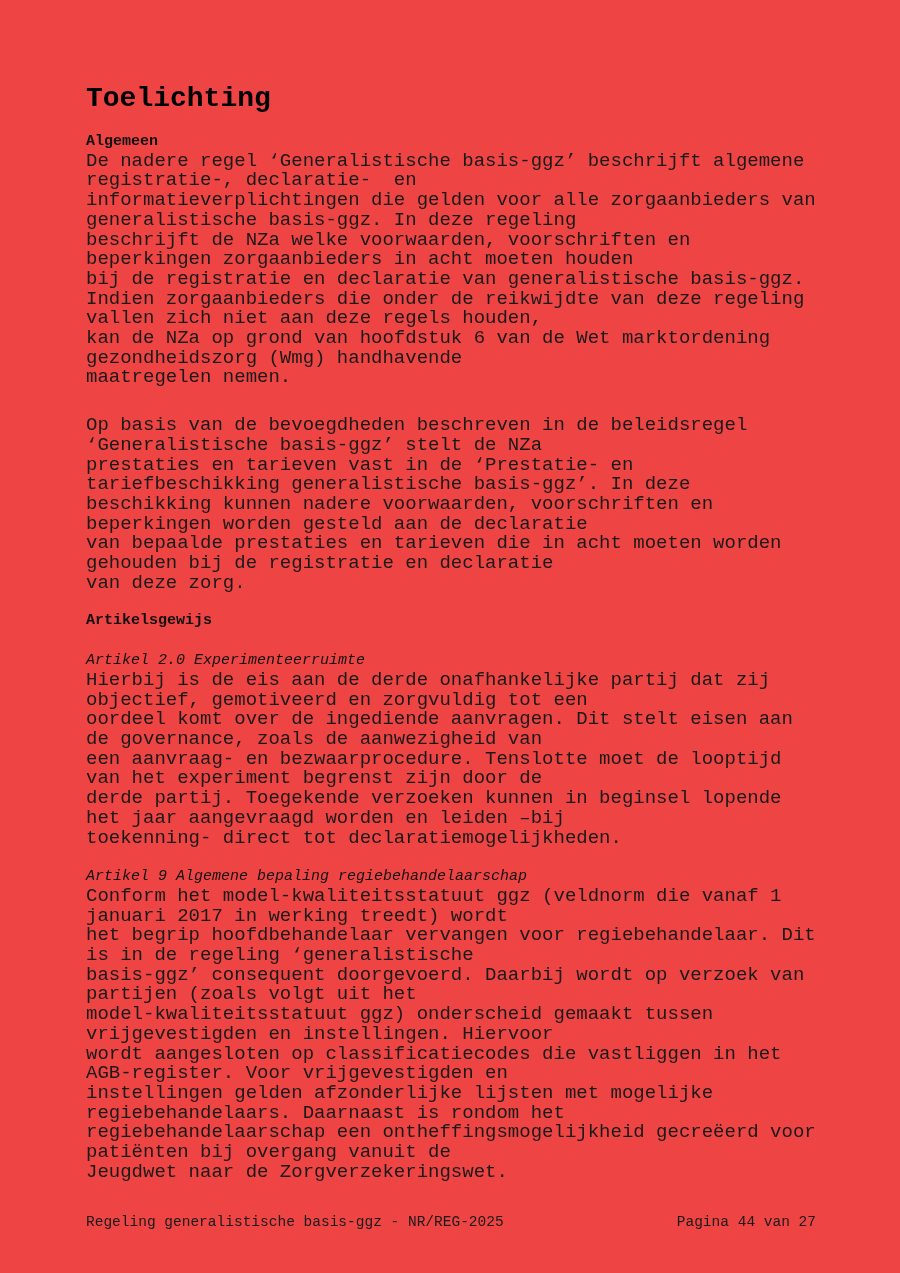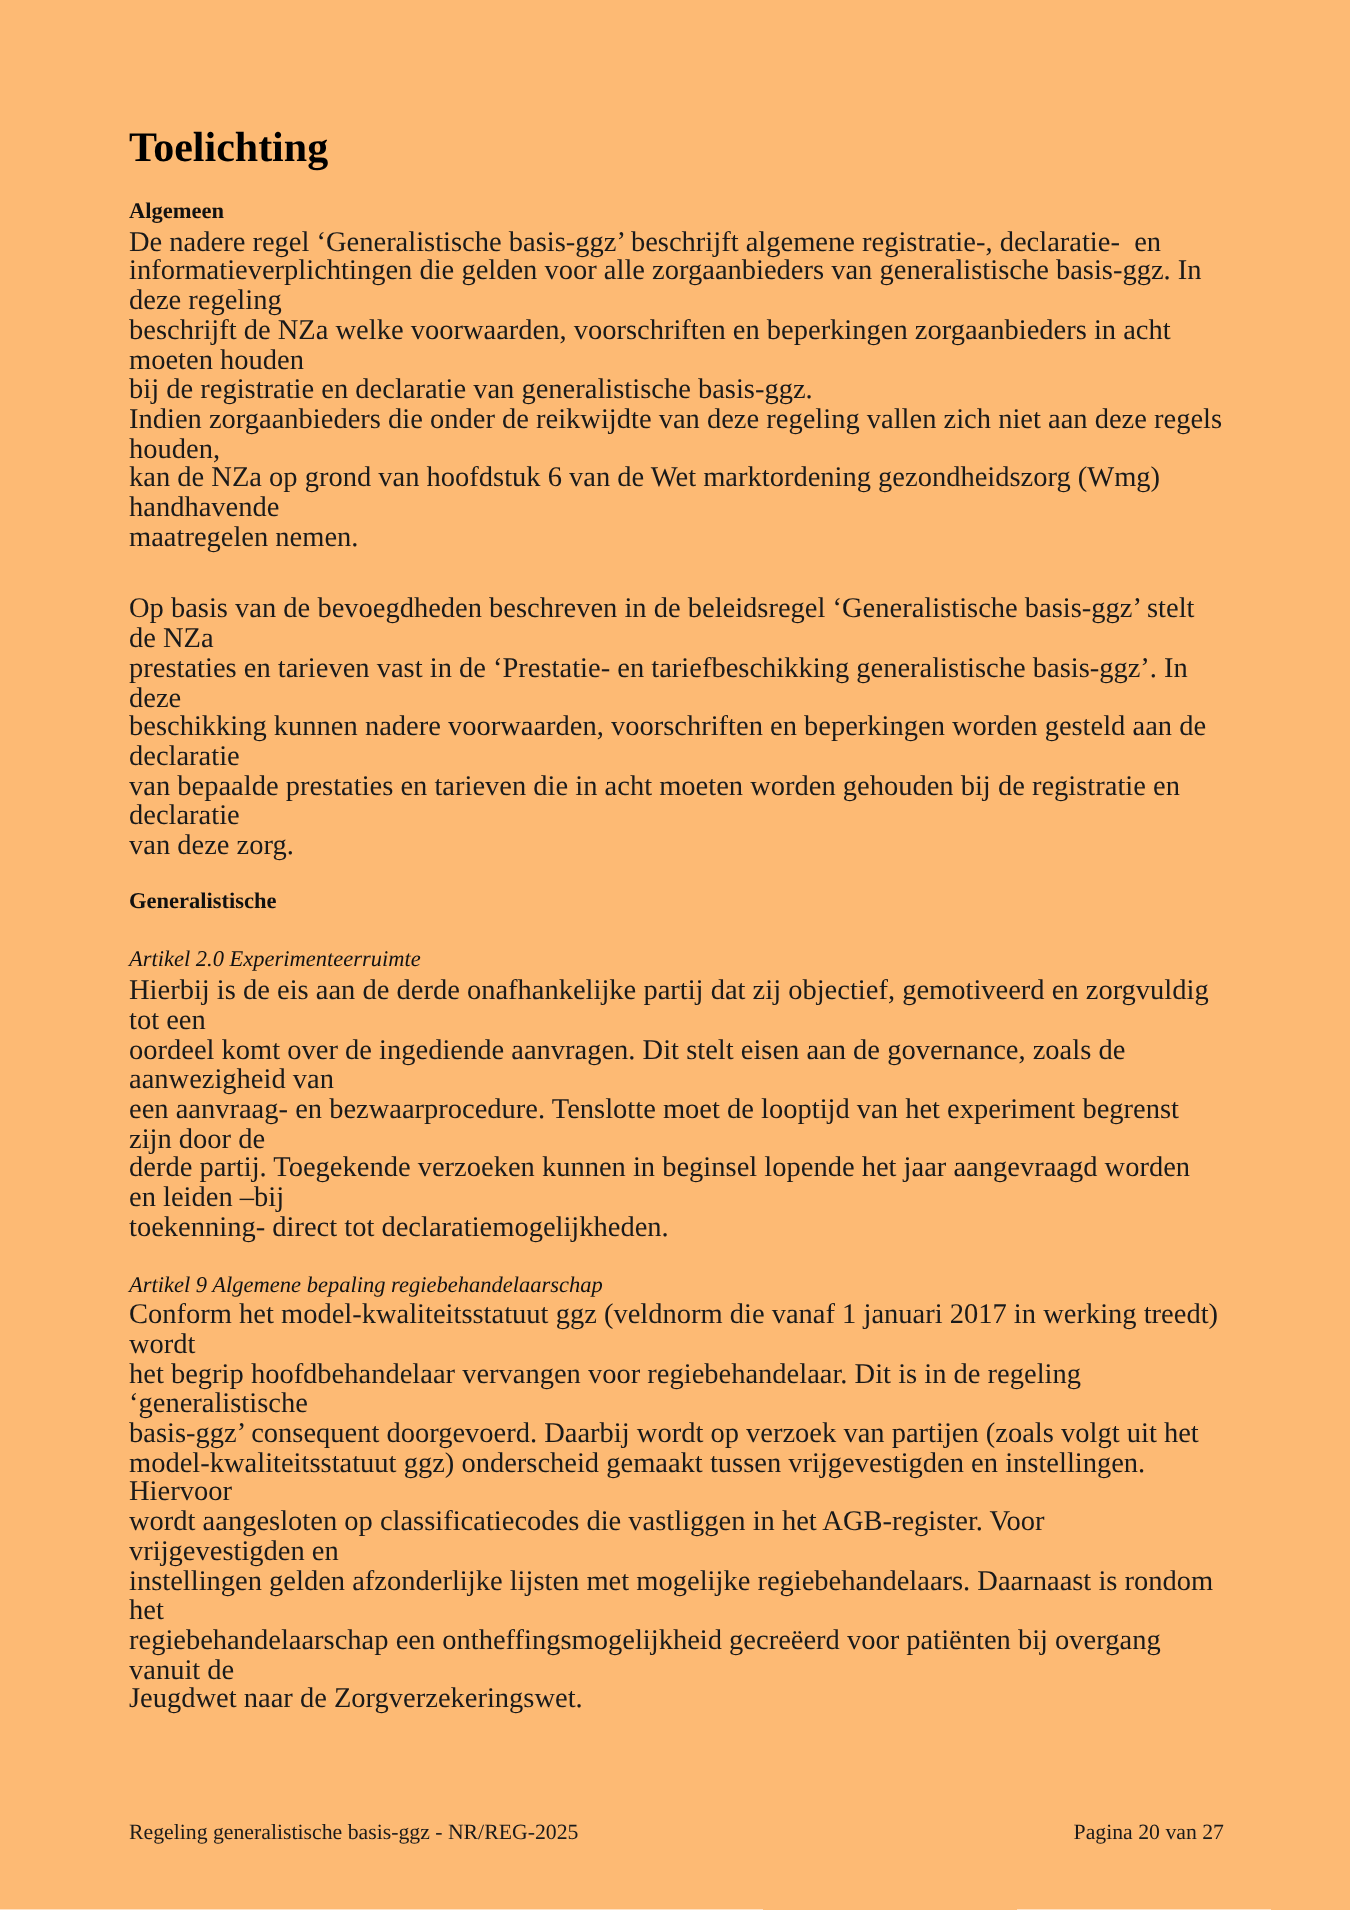--- a/index.html
+++ b/index.html
@@ -1,21 +1,21 @@
 <!DOCTYPE html>
 <html><head>
 <meta charset="utf-8">
 <style>
   html, body { margin: 0; padding: 0; background: #ffffff; }
   .page {
     position: relative;
     width: 900px;
     height: 1273px;
-    background: #fdba74;
-    font-family: Liberation Serif, serif;
+    background: #ef4444;
+    font-family: Liberation Mono, monospace;
     color: #1a1a1a;
     overflow: hidden;
   }
   .content { padding: 0 84px 0 86px; }
   .doc-title {
     margin: 84px 0 0 0;
     font-size: 28px;
     line-height: 30px;
     font-weight: 700;
     color: #000000;
@@ -77,21 +77,21 @@
 kan de NZa op grond van hoofdstuk 6 van de Wet marktordening gezondheidszorg (Wmg) handhavende
 maatregelen nemen.</p>
       <p class="para para-2">Op basis van de bevoegdheden beschreven in de beleidsregel ‘Generalistische basis-ggz’ stelt de NZa
 prestaties en tarieven vast in de ‘Prestatie- en tariefbeschikking generalistische basis-ggz’. In deze
 beschikking kunnen nadere voorwaarden, voorschriften en beperkingen worden gesteld aan de declaratie
 van bepaalde prestaties en tarieven die in acht moeten worden gehouden bij de registratie en declaratie
 van deze zorg.</p>
     </section>
 
     <section>
-      <h2 class="h2 h2-artikelsgewijs">Generalistische</h2>
+      <h2 class="h2 h2-artikelsgewijs">Artikelsgewijs</h2>
 
       <h3 class="h3-italic h3-a33">Artikel 2.0 Experimenteerruimte</h3>
       <p class="para">Hierbij is de eis aan de derde onafhankelijke partij dat zij objectief, gemotiveerd en zorgvuldig tot een
 oordeel komt over de ingediende aanvragen. Dit stelt eisen aan de governance, zoals de aanwezigheid van
 een aanvraag- en bezwaarprocedure. Tenslotte moet de looptijd van het experiment begrenst zijn door de
 derde partij. Toegekende verzoeken kunnen in beginsel lopende het jaar aangevraagd worden en leiden –bij
 toekenning- direct tot declaratiemogelijkheden.</p>
 
       <h3 class="h3-italic h3-a4">Artikel 9 Algemene bepaling regiebehandelaarschap</h3>
       <p class="para">Conform het model-kwaliteitsstatuut ggz (veldnorm die vanaf 1 januari 2017 in werking treedt) wordt
@@ -101,15 +101,15 @@
 wordt aangesloten op classificatiecodes die vastliggen in het AGB-register. Voor vrijgevestigden en
 instellingen gelden afzonderlijke lijsten met mogelijke regiebehandelaars. Daarnaast is rondom het
 regiebehandelaarschap een ontheffingsmogelijkheid gecreëerd voor patiënten bij overgang vanuit de
 Jeugdwet naar de Zorgverzekeringswet.</p>
     </section>
 
   </div>
 
   <div class="footer">
     <span>Regeling generalistische basis-ggz - NR/REG-2025</span>
-    <span>Pagina 20 van 27</span>
+    <span>Pagina 44 van 27</span>
   </div>
 </div>
 
 </body></html>

